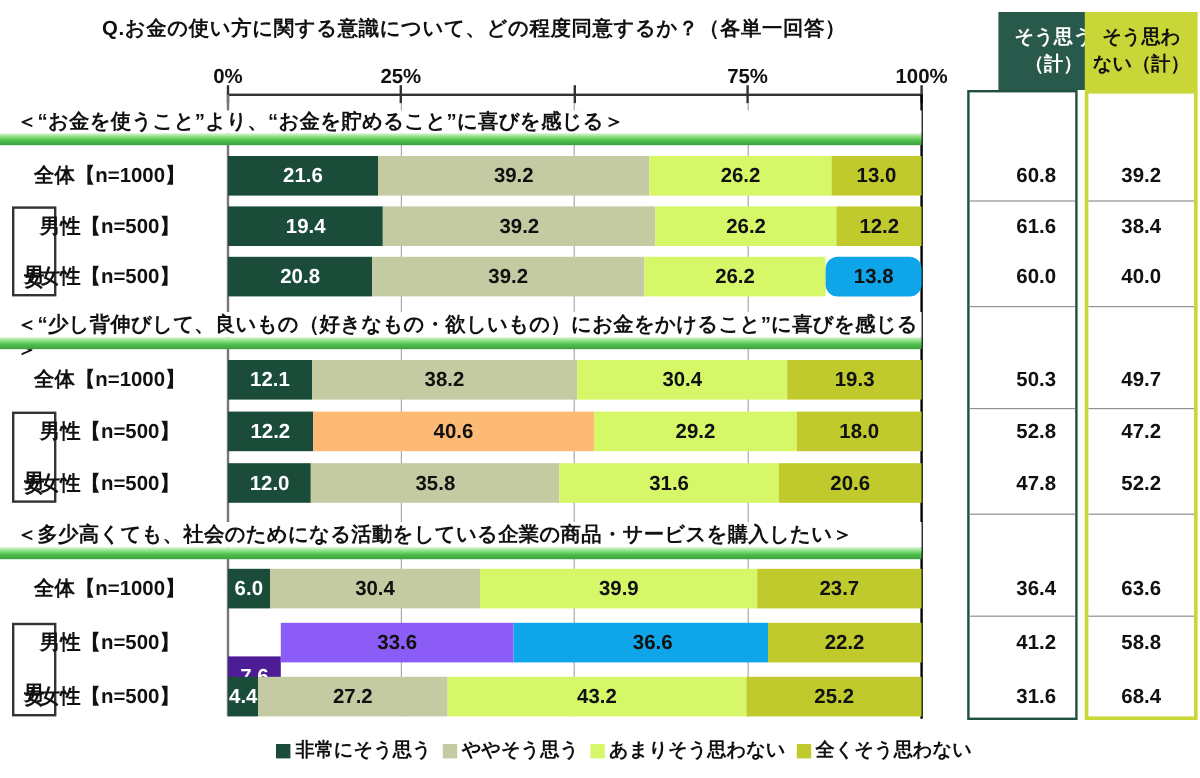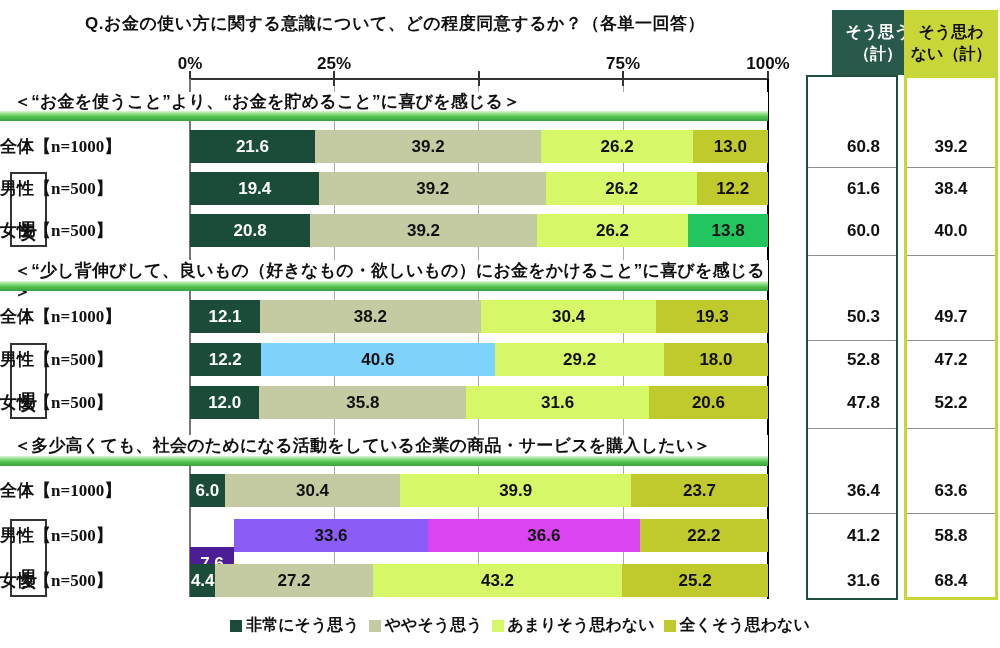--- a/index.html
+++ b/index.html
@@ -20,21 +20,21 @@
   .gridline  { top:86px; height:511px; width:1px; background:#aaa; z-index:0; }
   .edge-left { top:79px; left:189px; height:518px; width:2px; background:#777; z-index:0; }
   .edge-right{ top:79px; left:767px; height:520px; width:2px; background:#000; z-index:0; }
 
   
   .sec-head { left:0; width:768px; background:#fff; font-size:17px; padding-left:14px; z-index:2; letter-spacing:0.2px; }
   .sec-band { left:0; width:768px; height:10px; z-index:2;
     background:linear-gradient(to bottom,#dff5d6 0%,#8ce083 30%,#4fc04c 60%,#3f9e42 100%); }
 
   
-  .row-label { left:0; width:183px; height:33px; line-height:33px; text-align:left; font-size:17px; z-index:2;font-family:Liberation Serif, serif; }
+  .row-label { left:0; width:183px; height:33px; line-height:33px; text-align:center; font-size:17px; z-index:2; }
   .bar-row { left:190px; width:578px; height:33px; display:flex; z-index:2; }
   .seg { height:100%; display:flex; align-items:center; justify-content:center;
          font-size:17px; white-space:nowrap; overflow:visible; }
   .seg.s0 { color:#fff; }
   .seg.s1, .seg.s2, .seg.s3 { color:#111; }
 
   
   .mf-box { left:10px; width:37px; border:2px solid #333; background:#fff; z-index:2;
             display:flex; align-items:center; justify-content:center; }
   .mf-box span { writing-mode:vertical-rl; text-orientation:upright; font-size:17px; letter-spacing:2px; }
@@ -106,42 +106,42 @@
     <div class="seg s1" style="width: 39.2%; background-color: rgb(196, 202, 162);">39.2</div>
     <div class="seg s2" style="width: 26.2%; background-color: rgb(214, 247, 104);">26.2</div>
     <div class="seg s3" style="width: 12.2%; background-color: rgb(192, 202, 44);">12.2</div>
   </div>
 
   <div class="abs row-label" style="top:214px;">女性【n=500】</div>
   <div class="abs bar-row" style="top:214px;">
     <div class="seg s0" style="width: 20.8%; background-color: rgb(26, 76, 57);">20.8</div>
     <div class="seg s1" style="width: 39.2%; background-color: rgb(196, 202, 162);">39.2</div>
     <div class="seg s2" style="width: 26.2%; background-color: rgb(214, 247, 104);">26.2</div>
-    <div class="seg s3" style="width: 13.8%; background-color: #22c55e;">13.8</div>
+    <div class="seg s3" style="width: 13.8%; background-color: #0ea5e9; border-radius: 10px;">13.8</div>
   </div>
 
   <div class="abs sec-head" style="top:260px;height:21px;line-height:21px;">＜“少し背伸びして、良いもの（好きなもの・欲しいもの）にお金をかけること”に喜びを感じる＞</div>
   <div class="abs sec-band" style="top:281px;"></div>
 
   <div class="abs row-label" style="top:300px;">全体【n=1000】</div>
   <div class="abs bar-row" style="top:300px;">
     <div class="seg s0" style="width: 12.1%; background-color: rgb(26, 76, 57);">12.1</div>
     <div class="seg s1" style="width: 38.2%; background-color: rgb(196, 202, 162);">38.2</div>
     <div class="seg s2" style="width: 30.4%; background-color: rgb(214, 247, 104);">30.4</div>
     <div class="seg s3" style="width: 19.3%; background-color: rgb(192, 202, 44);">19.3</div>
   </div>
 
   <div class="abs mf-box" style="top:343px;height:76px;">
       <span>男女</span>
     </div>
 
   <div class="abs row-label" style="top:343px;">男性【n=500】</div>
   <div class="abs bar-row" style="top:343px;">
     <div class="seg s0" style="width: 12.2%; background-color: rgb(26, 76, 57);">12.2</div>
-    <div class="seg s1" style="width: 40.6%; background-color: #7dd3fc;">40.6</div>
+    <div class="seg s1" style="width: 40.6%; background-color: #fdba74;">40.6</div>
     <div class="seg s2" style="width: 29.2%; background-color: rgb(214, 247, 104);">29.2</div>
     <div class="seg s3" style="width: 18%; background-color: rgb(192, 202, 44);">18.0</div>
   </div>
 
   <div class="abs row-label" style="top:386px;">女性【n=500】</div>
   <div class="abs bar-row" style="top:386px;">
     <div class="seg s0" style="width: 12%; background-color: rgb(26, 76, 57);">12.0</div>
     <div class="seg s1" style="width: 35.8%; background-color: rgb(196, 202, 162);">35.8</div>
     <div class="seg s2" style="width: 31.6%; background-color: rgb(214, 247, 104);">31.6</div>
     <div class="seg s3" style="width: 20.6%; background-color: rgb(192, 202, 44);">20.6</div>
@@ -159,21 +159,21 @@
   </div>
 
   <div class="abs mf-box" style="top:519px;height:78px;">
       <span>男女</span>
     </div>
 
   <div class="abs row-label" style="top:519px;">男性【n=500】</div>
   <div class="abs bar-row" style="top:519px;">
     <div class="seg s0" style="width: 7.6%; background-color: #4c1d95; margin-top: 28px;">7.6</div>
     <div class="seg s1" style="width: 33.6%; background-color: #8b5cf6;">33.6</div>
-    <div class="seg s2" style="width: 36.6%; background-color: #d946ef; padding-left: 20px;">36.6</div>
+    <div class="seg s2" style="width: 36.6%; background-color: #0ea5e9; padding-left: 20px;">36.6</div>
     <div class="seg s3" style="width: 22.2%; background-color: rgb(192, 202, 44);">22.2</div>
   </div>
 
   <div class="abs row-label" style="top:564px;">女性【n=500】</div>
   <div class="abs bar-row" style="top:564px;">
     <div class="seg s0" style="width: 4.4%; background-color: rgb(26, 76, 57);">4.4</div>
     <div class="seg s1" style="width: 27.2%; background-color: rgb(196, 202, 162);">27.2</div>
     <div class="seg s2" style="width: 43.2%; background-color: rgb(214, 247, 104);">43.2</div>
     <div class="seg s3" style="width: 25.2%; background-color: rgb(192, 202, 44);">25.2</div>
   </div>

